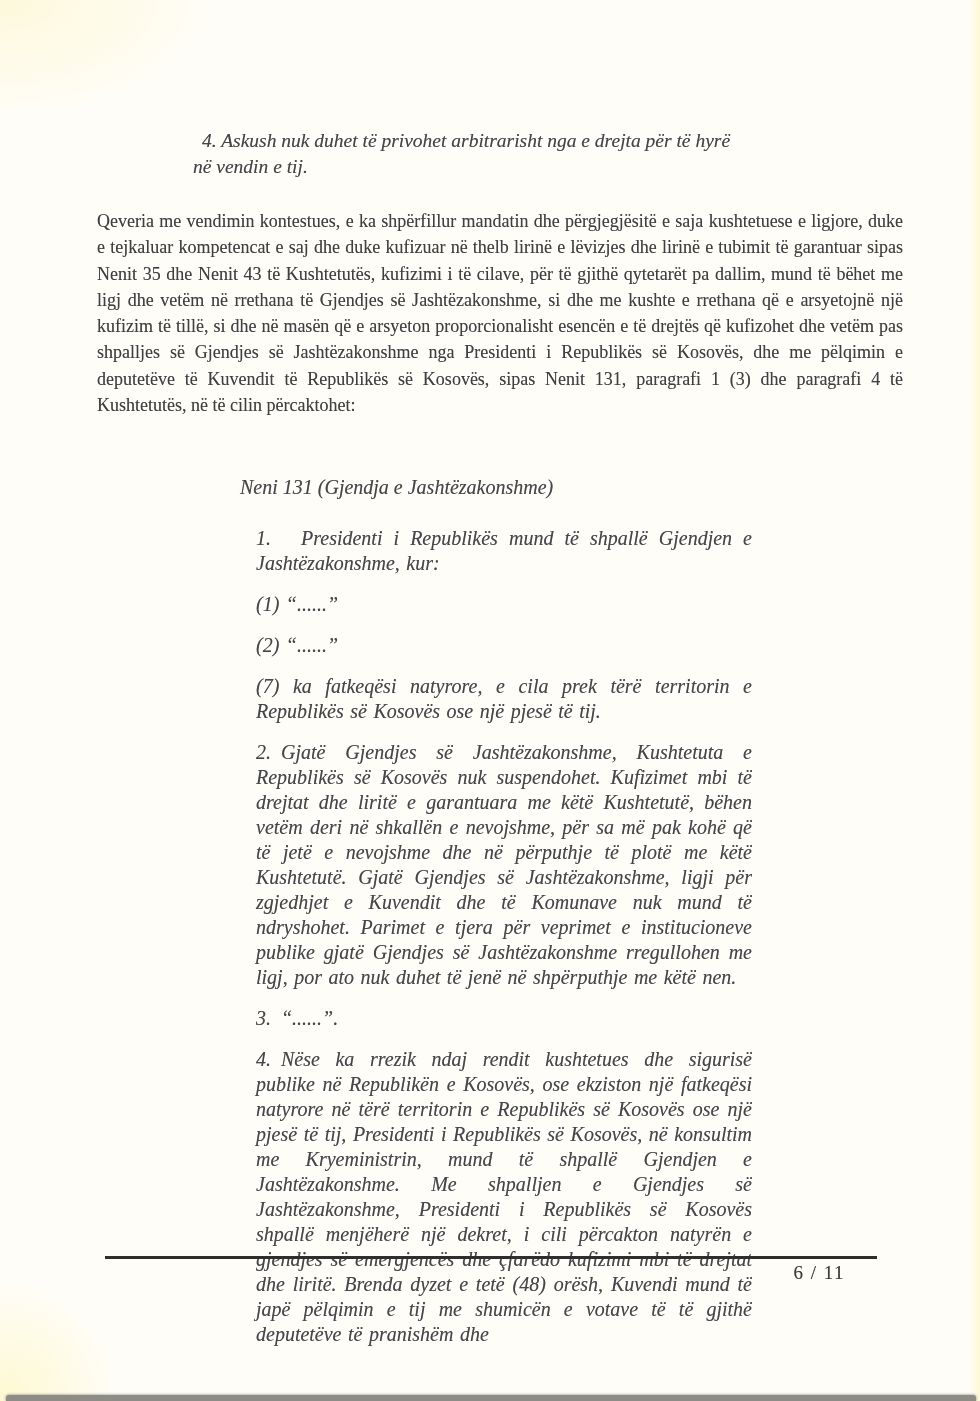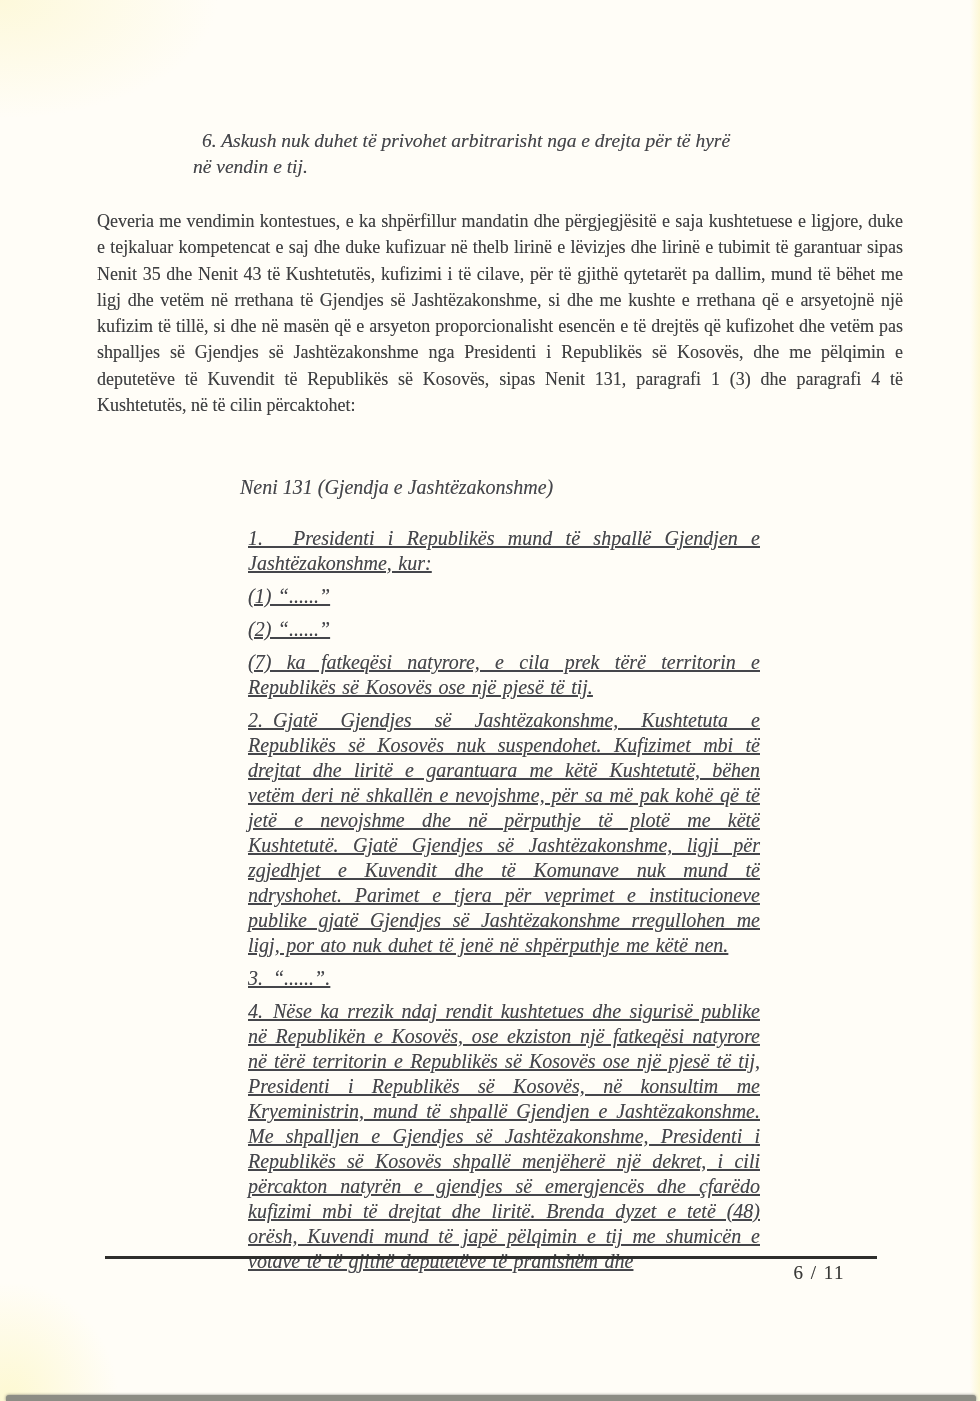--- a/index.html
+++ b/index.html
@@ -68,24 +68,23 @@
     font-size: 20px;
     line-height: 25px;
     color: #45464b;
     text-shadow: 0 0 0.4px rgba(69,70,75,0.45);
   }
   .aq-heading {
     margin: 9px 0 26px 0;
     text-align: left;
   }
   .aq-par {
-    margin: 8px;
+    margin: 16px;
     text-align: justify;
     word-spacing: 1.5px;
-    text-decoration: underline;
   }
   
   .footer-rule {
     position: absolute;
     left: 105px; top: 1256px; width: 772px; height: 3px;
     background: #2e2e2c;
   }
   .page-number {
     position: absolute;
     left: 105px; top: 1262px; width: 740px;
@@ -99,21 +98,21 @@
 </head>
 <body>
 
 <div class="sheet">
 
   <div class="smudge-top-left"></div>
   <div class="edge-right"></div>
   <div class="smudge-bottom-left"></div>
   <div class="strip-bottom"></div>
 
-  <div class="intro-quote">6. Askush nuk duhet të privohet arbitrarisht nga e drejta për të hyrë në vendin e tij.</div>
+  <div class="intro-quote">4. Askush nuk duhet të privohet arbitrarisht nga e drejta për të hyrë në vendin e tij.</div>
 
   <p class="body-par">Qeveria me vendimin kontestues, e ka shpërfillur mandatin dhe përgjegjësitë e saja kushtetuese e ligjore, duke e tejkaluar kompetencat e saj dhe duke kufizuar në thelb lirinë e lëvizjes dhe lirinë e tubimit të garantuar sipas Nenit 35 dhe Nenit 43 të Kushtetutës, kufizimi i të cilave, për të gjithë qytetarët pa dallim, mund të bëhet me ligj dhe vetëm në rrethana të Gjendjes së Jashtëzakonshme, si dhe me kushte e rrethana që e arsyetojnë një kufizim të tillë, si dhe në masën që e arsyeton proporcionalisht esencën e të drejtës që kufizohet dhe vetëm pas shpalljes së Gjendjes së Jashtëzakonshme nga Presidenti i Republikës së Kosovës, dhe me pëlqimin e deputetëve të Kuvendit të Republikës së Kosovës, sipas Nenit 131, paragrafi 1 (3) dhe paragrafi 4 të Kushtetutës, në të cilin përcaktohet:</p>
 
   <div class="article-quote">
     <p class="aq-heading">Neni 131 (Gjendja e Jashtëzakonshme)</p>
     <p class="aq-par">1.  Presidenti i Republikës mund të shpallë Gjendjen e Jashtëzakonshme, kur:</p>
     <p class="aq-par">(1) “......”</p>
     <p class="aq-par">(2) “......”</p>
     <p class="aq-par">(7) ka fatkeqësi natyrore, e cila prek tërë territorin e Republikës së Kosovës ose një pjesë të tij.</p>
     <p class="aq-par">2. Gjatë Gjendjes së Jashtëzakonshme, Kushtetuta e Republikës së Kosovës nuk suspendohet. Kufizimet mbi të drejtat dhe liritë e garantuara me këtë Kushtetutë, bëhen vetëm deri në shkallën e nevojshme, për sa më pak kohë që të jetë e nevojshme dhe në përputhje të plotë me këtë Kushtetutë. Gjatë Gjendjes së Jashtëzakonshme, ligji për zgjedhjet e Kuvendit dhe të Komunave nuk mund të ndryshohet. Parimet e tjera për veprimet e institucioneve publike gjatë Gjendjes së Jashtëzakonshme rregullohen me ligj, por ato nuk duhet të jenë në shpërputhje me këtë nen.</p>

